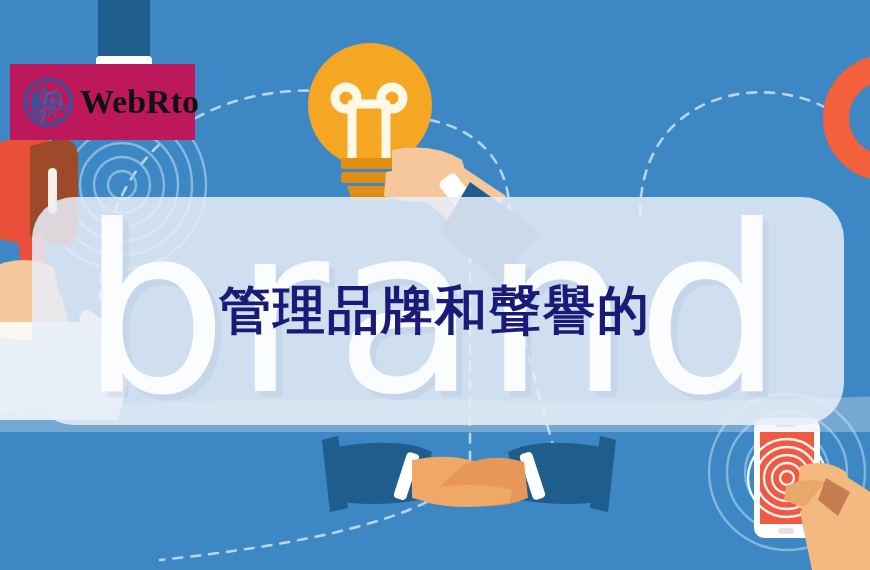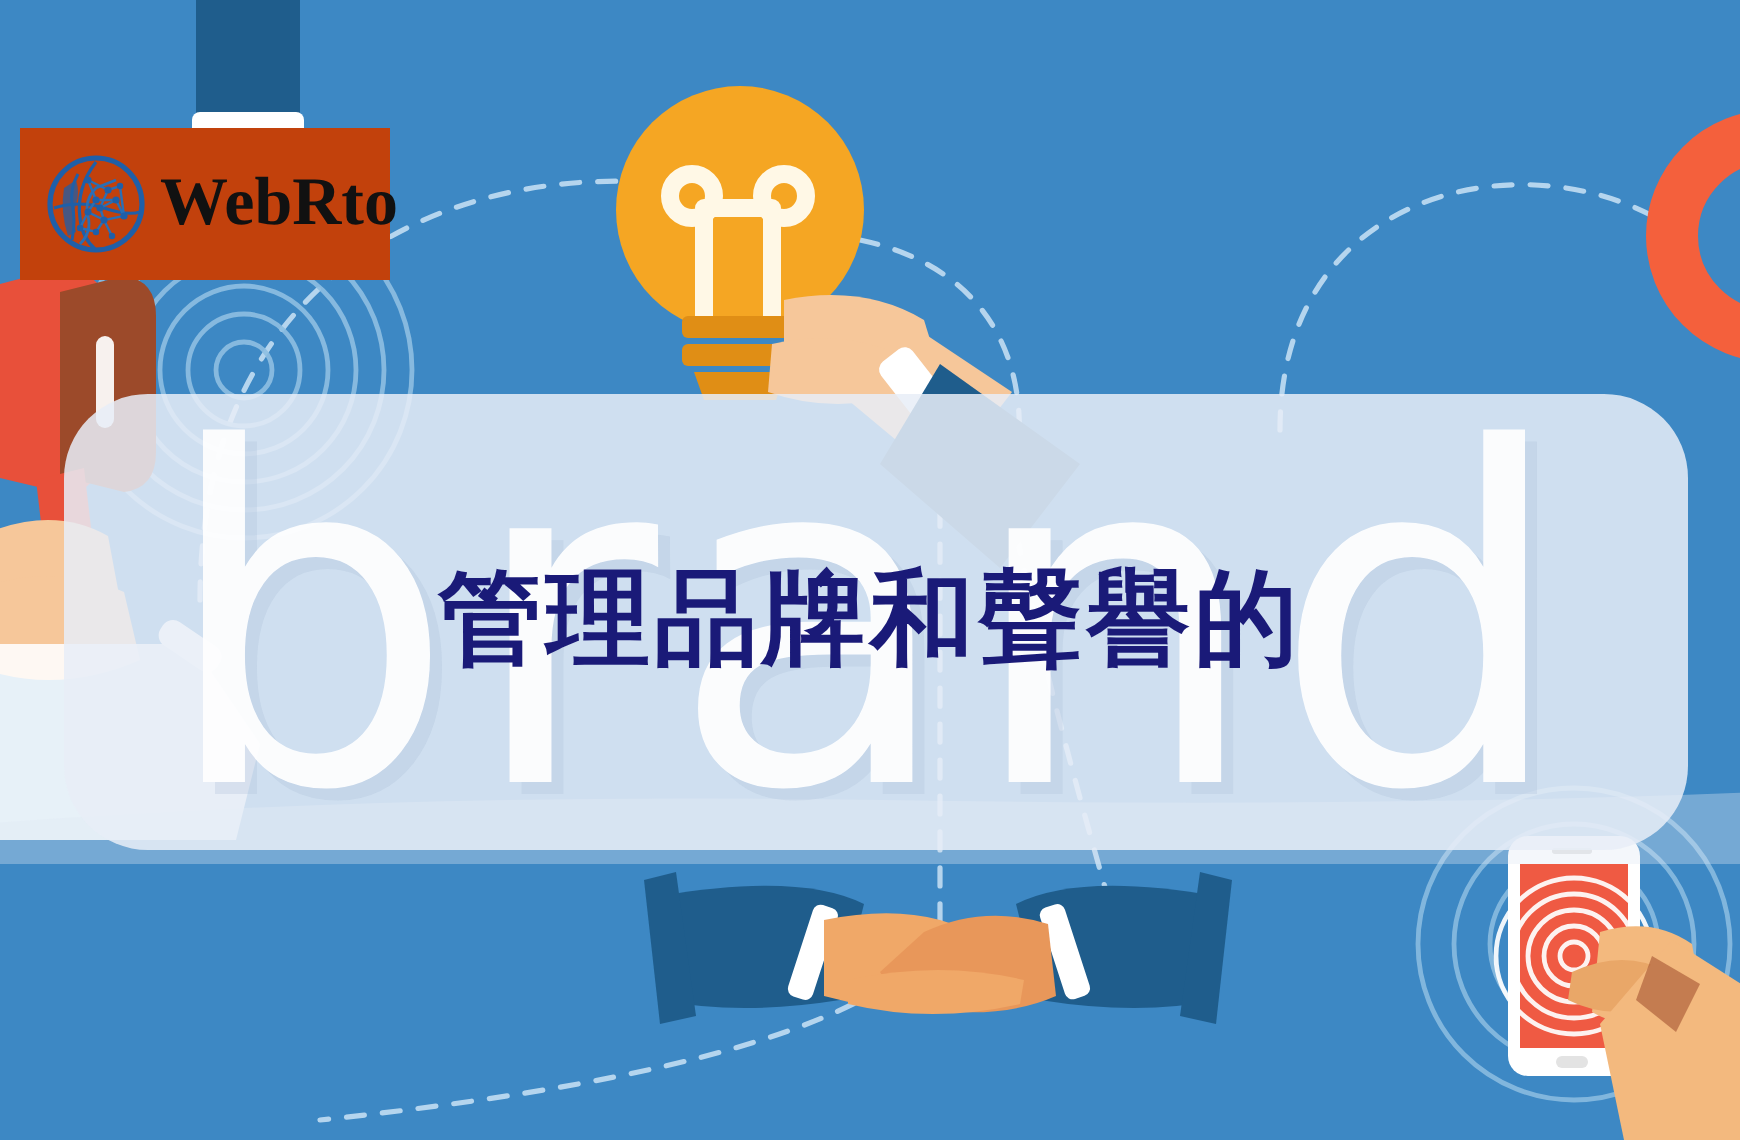--- a/index.html
+++ b/index.html
@@ -66,21 +66,21 @@
     letter-spacing:2px;
     color:#1a1a78;
     white-space:nowrap;
   }
 
   
   #logo {
     position:absolute;
     left:10px; top:64px;
     width:185px; height:76px;
-    background:#c2410c;
+    background:#be185d;
     z-index:20;
     display:flex; align-items:center;
     padding-left:12px;
   }
   #logo .mark { width:52px; height:52px; flex:0 0 52px; }
   #logo .wordmark {
     font-family:"Liberation Serif", serif;
     font-size:34px;
     font-weight:700;
     color:#111111;

